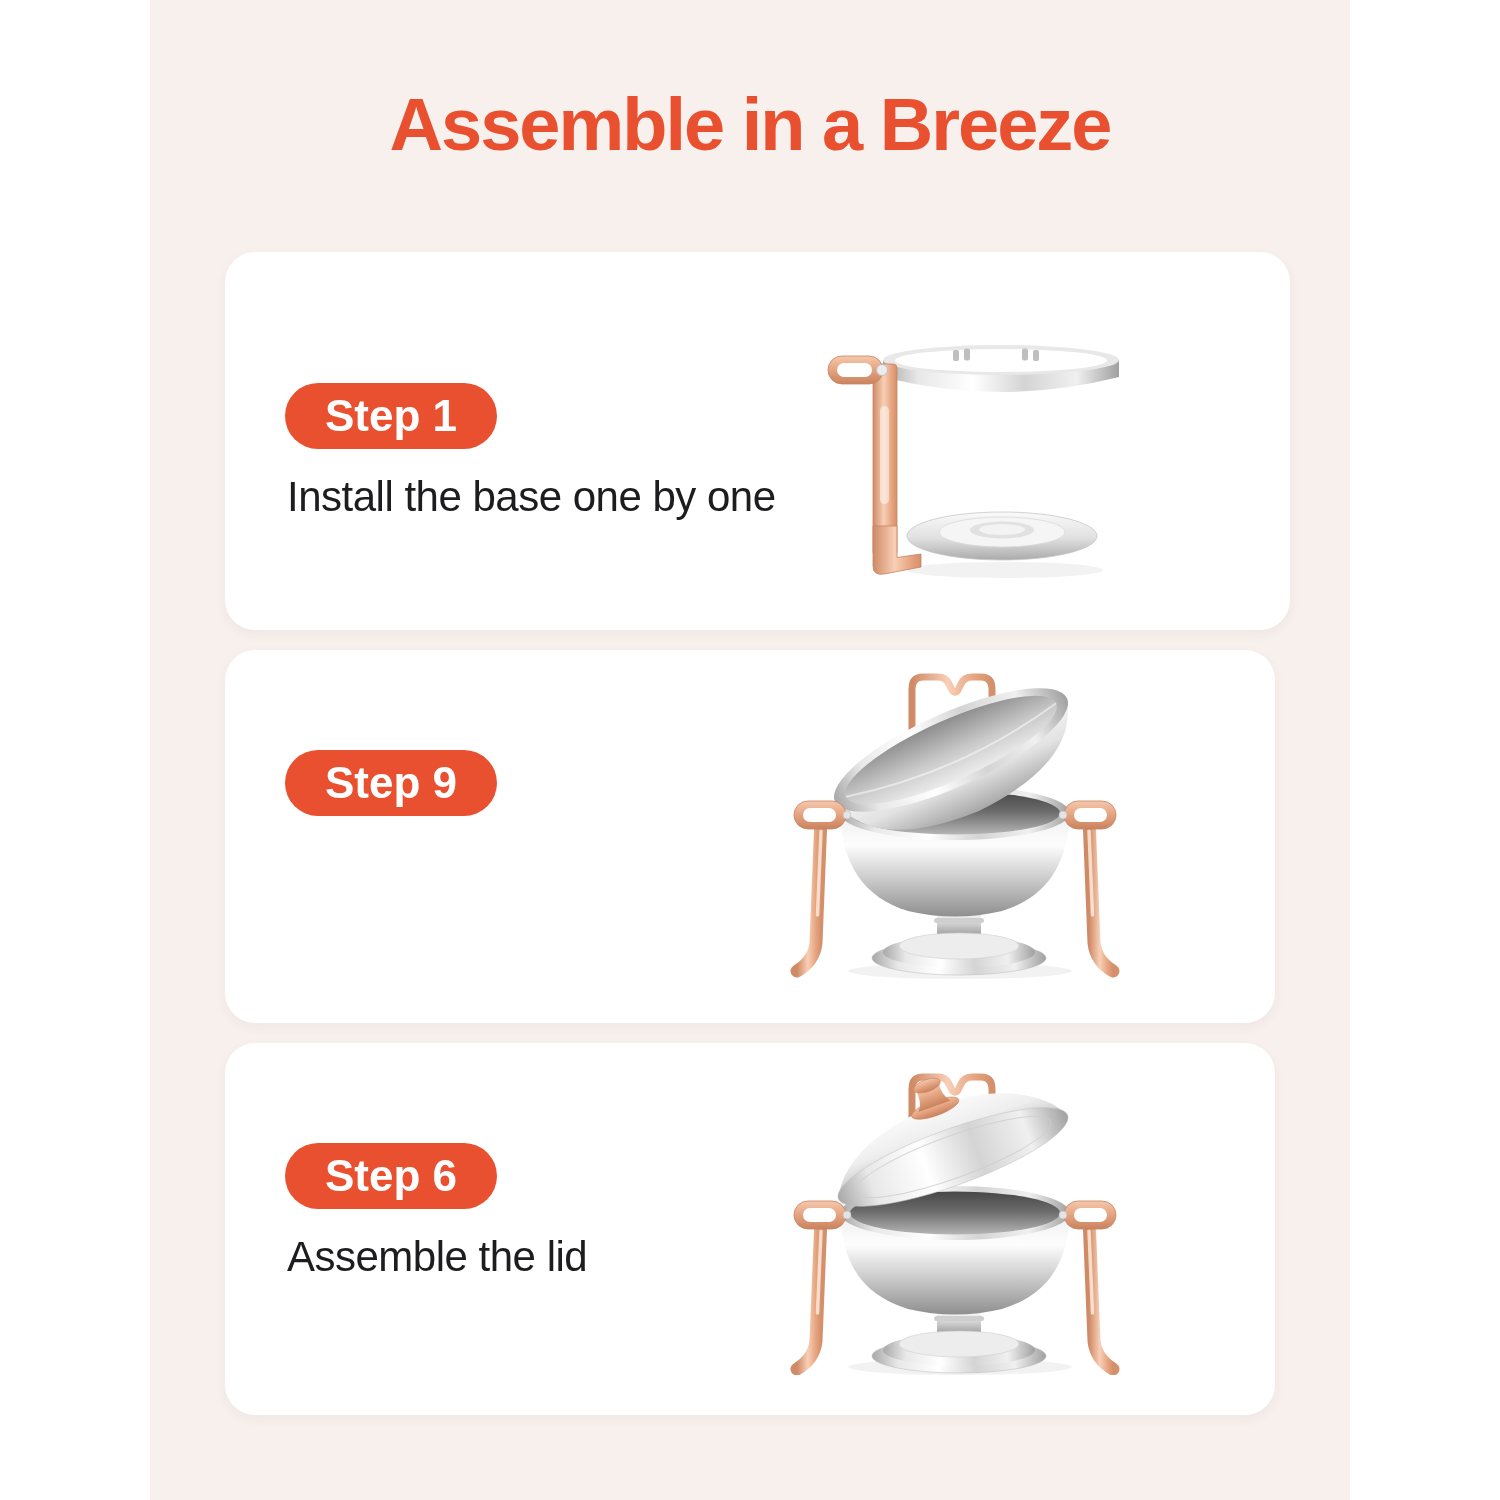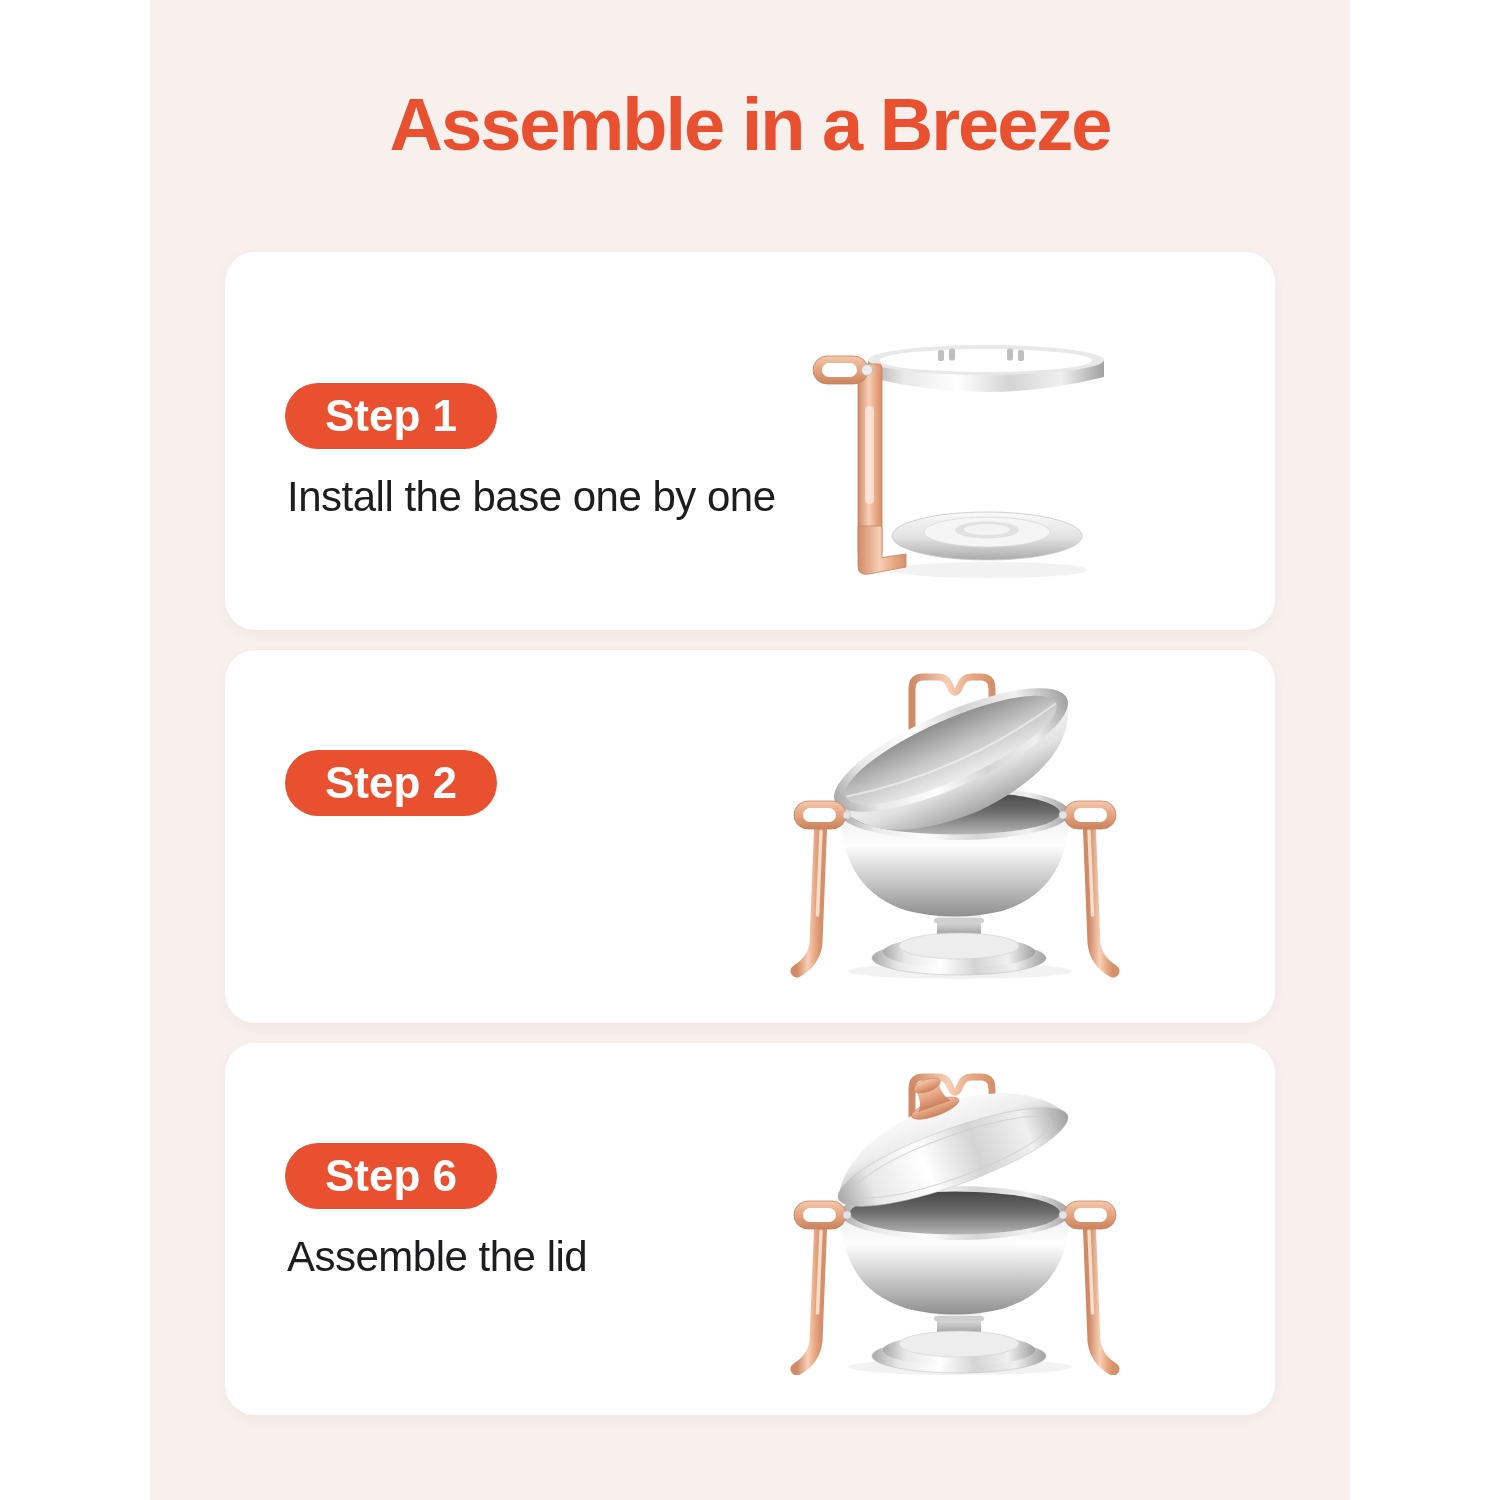--- a/index.html
+++ b/index.html
@@ -39,21 +39,21 @@
     color: #e8502f;
   }
   .card {
     position: absolute;
     left: 75px;
     width: 1050px;
     background: #ffffff;
     border-radius: 30px;
     box-shadow: 0 4px 12px rgba(96, 64, 52, 0.05);
   }
-  .card-1 { top: 252px; height: 378px; }
+  .card-1 { top: 252px; height: 378px; padding-left: 15px; }
   .card-2 { top: 650px; height: 373px; }
   .card-3 { top: 1043px; height: 372px; }
   .card-text {
     position: absolute;
     left: 60px;
     top: 100px;
   }
   .card-1 .card-text { top: 131px; }
   .step-badge {
     display: inline-flex;
@@ -150,21 +150,21 @@
             <rect x="12" y="33" width="35" height="14" rx="7" fill="#ffffff"></rect>
             <circle cx="57" cy="40" r="5.5" fill="#ececec" stroke="#b9b9b9" stroke-width="0.8"></circle>
           </g>
         </svg>
       </div>
     </section>
 
     <section class="card card-2">
       <div class="card-text">
         <div class="step-badge">
-          <span>Step 2</span>
+          <span>Step 9</span>
         </div>
       </div>
       <div class="card-img img-2" role="img" aria-label="Stainless steel food pan tilted inside water pan on rose gold frame">
         <svg viewBox="0 0 335 315" xmlns="http://www.w3.org/2000/svg">
           <defs>
             <linearGradient id="g2h" x1="0" y1="0" x2="1" y2="0">
               <stop offset="0" stop-color="#a8a8a8"></stop>
                 <stop offset="0.15" stop-color="#e8e8e8"></stop>
               <stop offset="0.38" stop-color="#ffffff"></stop>
                 <stop offset="0.6" stop-color="#d4d4d4"></stop>

